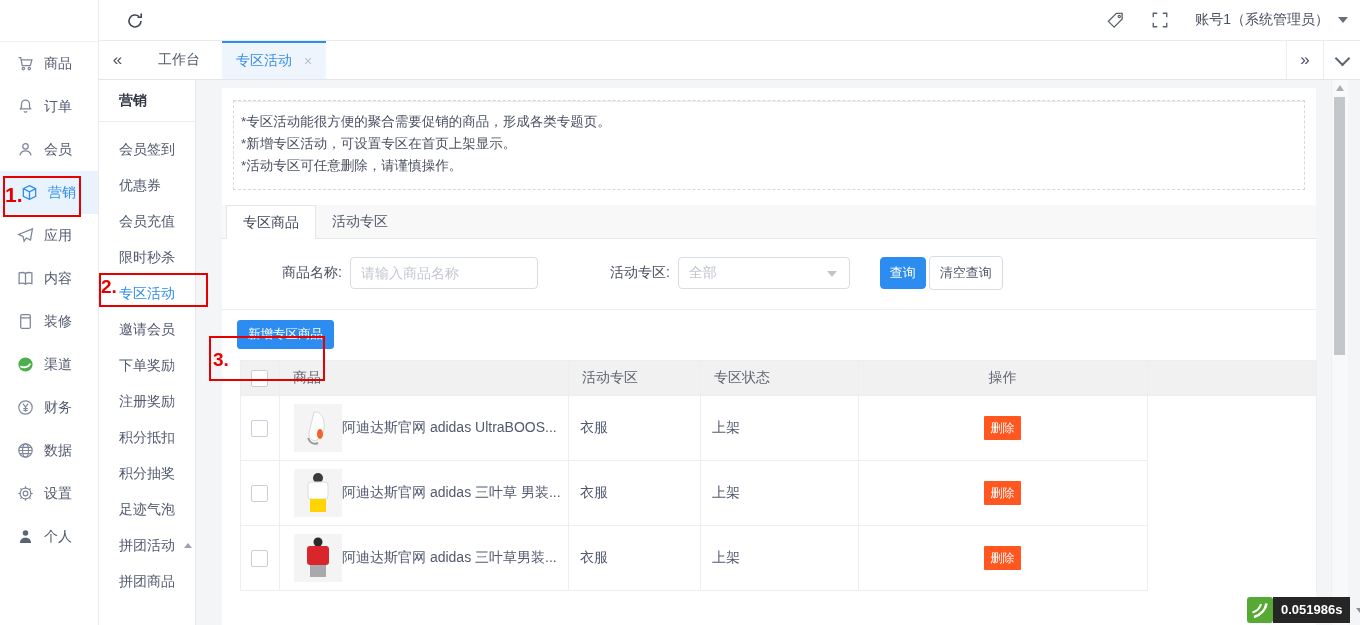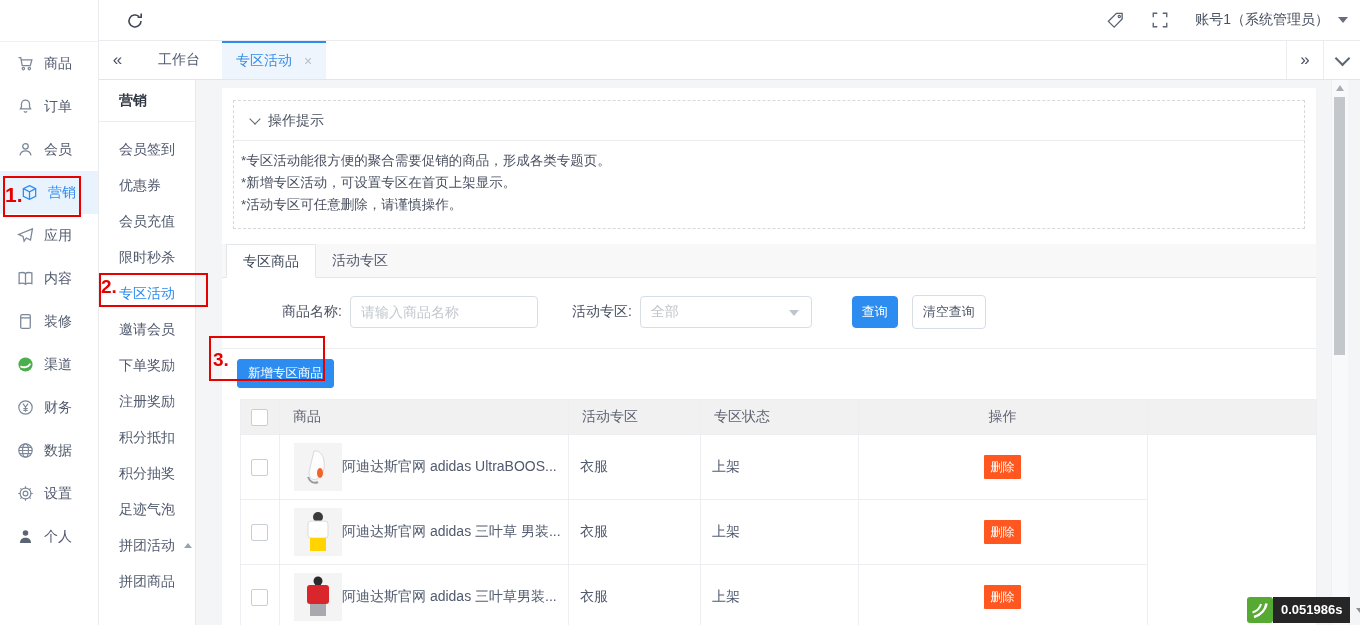--- a/index.html
+++ b/index.html
@@ -55,26 +55,26 @@
   .ptab{padding:0 16px;line-height:33px;font-size:14px;color:#51596b;cursor:pointer;}
   .ptab.active{background:#fff;border:1px solid #e4e7ea;border-bottom:1px solid #fff;margin-bottom:-1px;color:#404a59;}
 
   
   .filter-row{display:flex;align-items:center;margin:17px 0 0 60px;height:33px;font-size:14px;color:#495060;}
   .f-label{white-space:nowrap;}
   .name-input{width:166px;height:30px;margin-left:8px;border:1px solid #d7dde4;border-radius:4px;padding:0 10px;font-size:14px;color:#495060;outline:none;font-family:inherit;}
   .name-input::placeholder{color:#c3c8cf;}
   .zone-select{width:150px;height:30px;margin-left:8px;border:1px solid #d7dde4;border-radius:4px;display:flex;align-items:center;padding:0 10px;color:#c0c4cc;cursor:pointer;position:relative;}
   .sel-caret{position:absolute;right:12px;top:13px;width:0;height:0;border-left:5px solid transparent;border-right:5px solid transparent;border-top:6px solid #c0c4cc;}
-  .ml60{margin-left:34px;}
+  .ml60{margin-left:72px;}
   .btn{display:inline-flex;align-items:center;justify-content:center;border-radius:4px;cursor:pointer;font-family:inherit;}
   .btn-primary{background:#2d8cf0;color:#fff;border:1px solid #2d8cf0;}
   .btn-default{background:#fff;color:#51586a;border:1px solid #d7dde4;}
-  .search-btn{height:32px;padding:0 9px;margin-left:40px;font-size:13px;}
-  .clear-btn{height:32px;padding:16px 10px;margin-left:14px;font-size:13px;}
+  .search-btn{height:32px;padding:0 9px;margin-left:30px;font-size:13px;}
+  .clear-btn{height:32px;padding:16px 10px;margin-left:3px;font-size:13px;}
 
   .hr-light{margin-top:20px;border-top:1px solid #eceef2;}
 
   .add-row{margin:10px 0 0 15px;height:30px;}
   .add-btn{height:29px;padding:0 10px;font-size:12.5px;border-radius:3px;}
 
   
   .table-wrap{margin:10px 0 0 18px;}
   table{border-collapse:collapse;table-layout:fixed;width:1076px;font-size:14px;}
   th,td{border:1px solid #eceef1;overflow:hidden;}
@@ -264,24 +264,20 @@
         <span class="tri-up"></span>
       </div>
       <div class="s2-item">拼团商品</div>
     </div>
   </div>
 
   <div class="main">
     <div class="panel">
 
       <div class="tips">
-        <div class="tips-head">
-          <span class="chev-sm"></span>
-          <span>操作提示</span>
-        </div>
         <div class="tips-body">
           <div>*专区活动能很方便的聚合需要促销的商品，形成各类专题页。</div>
           <div>*新增专区活动，可设置专区在首页上架显示。</div>
           <div>*活动专区可任意删除，请谨慎操作。</div>
         </div>
       </div>
 
       <div class="ptabs">
         <span class="ptab active">专区商品</span>
         <span class="ptab">活动专区</span>

